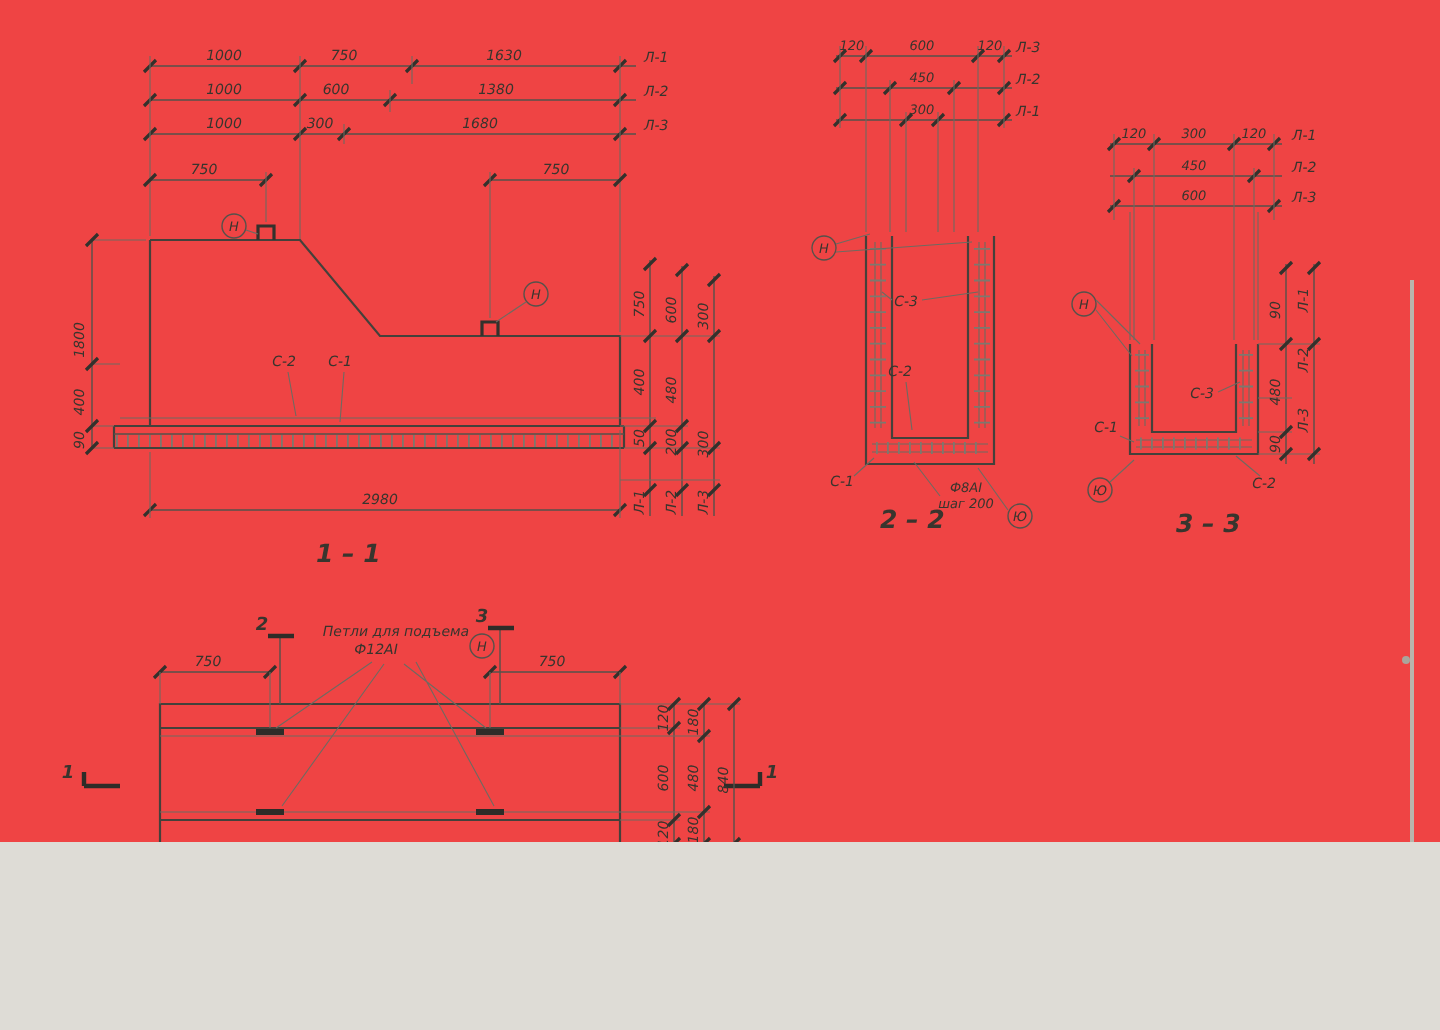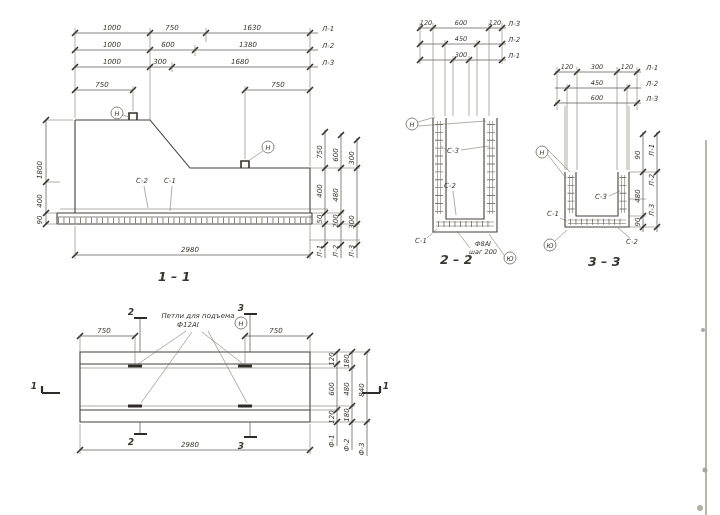--- a/index.html
+++ b/index.html
@@ -1,18 +1,18 @@
 <!DOCTYPE html>
 <html><head>
 <meta charset="utf-8">
 <style>
   html,body{margin:0;padding:0;background:#dedcd6;}
   .sheet{
-    position:relative;width:720px;height:515px;
-    background:#ffffff;overflow:hidden;
+    position:relative;width:720px;height:421px;
+    background:#ef4444;overflow:hidden;
     font-family:"DejaVu Sans",sans-serif;
     text-decoration:underline;
   }
   svg{position:absolute;left:0;top:0;}
   
   .ln{stroke:#44413b;stroke-width:1.1;fill:none;}
   .md{stroke:#55524b;stroke-width:.7;fill:none;}
   .tn{stroke:#6e6a61;stroke-width:.55;fill:none;}
   .tk{stroke:#33312c;stroke-width:1.6;fill:none;}
   .tk2{stroke:#2e2c28;stroke-width:2.2;fill:none;}

